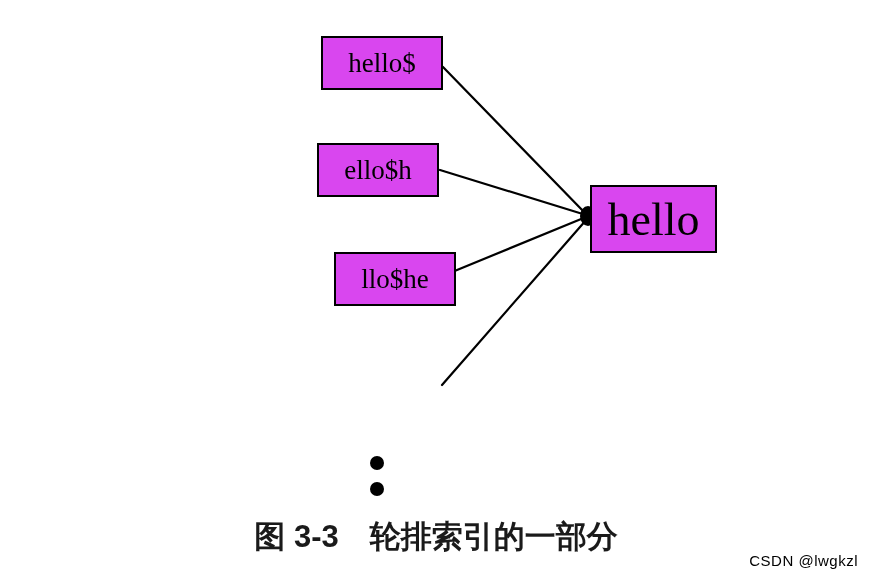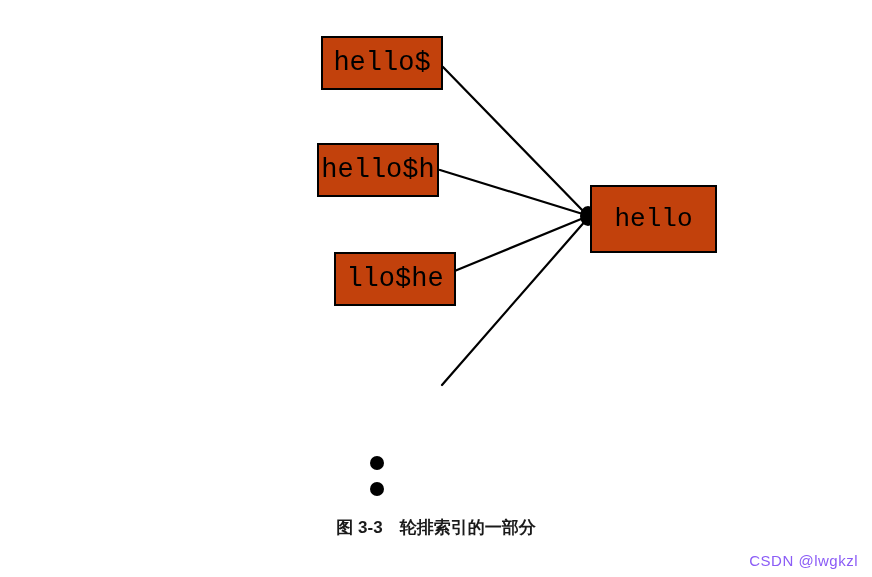--- a/index.html
+++ b/index.html
@@ -19,43 +19,43 @@
     position: absolute;
     left: 0;
     top: 0;
     width: 872px;
     height: 577px;
   }
   .node-box {
     position: absolute;
     box-sizing: border-box;
     border: 2px solid #000000;
-    background: #c2410c;
+    background: #d946ef;
     display: flex;
     align-items: center;
     justify-content: center;
     color: #000000;
-    font-family: Liberation Mono, monospace;
+    font-family: Liberation Serif, serif;
     letter-spacing: 0px;
   }
   .rot-box {
     width: 122px;
     height: 54px;
     font-size: 27px;
   }
   .rot-1 { left: 321px; top: 36px; }
   .rot-2 { left: 317px; top: 143px; }
   .rot-3 { left: 334px; top: 252px; }
   .rot-4 { left: 319px; top: 361px; }
   .term-box {
     left: 590px;
     top: 185px;
     width: 127px;
     height: 68px;
-    font-size: 26px;
+    font-size: 46px;
   }
   .ellipsis-group {
     position: absolute;
     left: 370px;
     top: 456px;
     width: 16px;
     height: 45px;
   }
   .ellipsis-dot {
     position: absolute;
@@ -66,32 +66,32 @@
     background: #000000;
   }
   .ellipsis-dot.d1 { top: 0px; }
   .ellipsis-dot.d2 { top: 26px; }
   .caption {
     position: absolute;
     left: 0;
     top: 516px;
     width: 872px;
     text-align: center;
-    font-size: 17px;
+    font-size: 31px;
     font-weight: bold;
     color: #1a1a1a;
     font-family: "Liberation Sans", "DejaVu Sans", sans-serif;
     white-space: pre;
   }
   .watermark {
     position: absolute;
     right: 14px;
     bottom: 8px;
     font-size: 15px;
-    color: #8b5cf6;
+    color: #000000;
     font-family: "Liberation Sans", sans-serif;
     letter-spacing: 0.5px;
   }
 </style>
 </head>
 <body>
 
 <div id="page">
 
   <svg class="diagram-svg" viewBox="0 0 872 577" xmlns="http://www.w3.org/2000/svg">
@@ -99,21 +99,21 @@
       <line x1="443" y1="67" x2="586" y2="214"></line>
       <line x1="440" y1="170" x2="586" y2="215"></line>
       <line x1="440" y1="277" x2="586" y2="217"></line>
       <line x1="442" y1="385" x2="587" y2="219"></line>
     </g>
     <ellipse cx="588" cy="216" rx="8" ry="10" fill="#000000"></ellipse>
   </svg>
 
   <div class="node-box rot-box rot-1">hello$</div>
 
-  <div class="node-box rot-box rot-2">hello$h</div>
+  <div class="node-box rot-box rot-2">ello$h</div>
 
   <div class="node-box rot-box rot-3">llo$he</div>
 
 
   <div class="ellipsis-group">
     <span class="ellipsis-dot d1"></span>
     <span class="ellipsis-dot d2"></span>
   </div>
 
   <div class="node-box term-box">hello</div>

